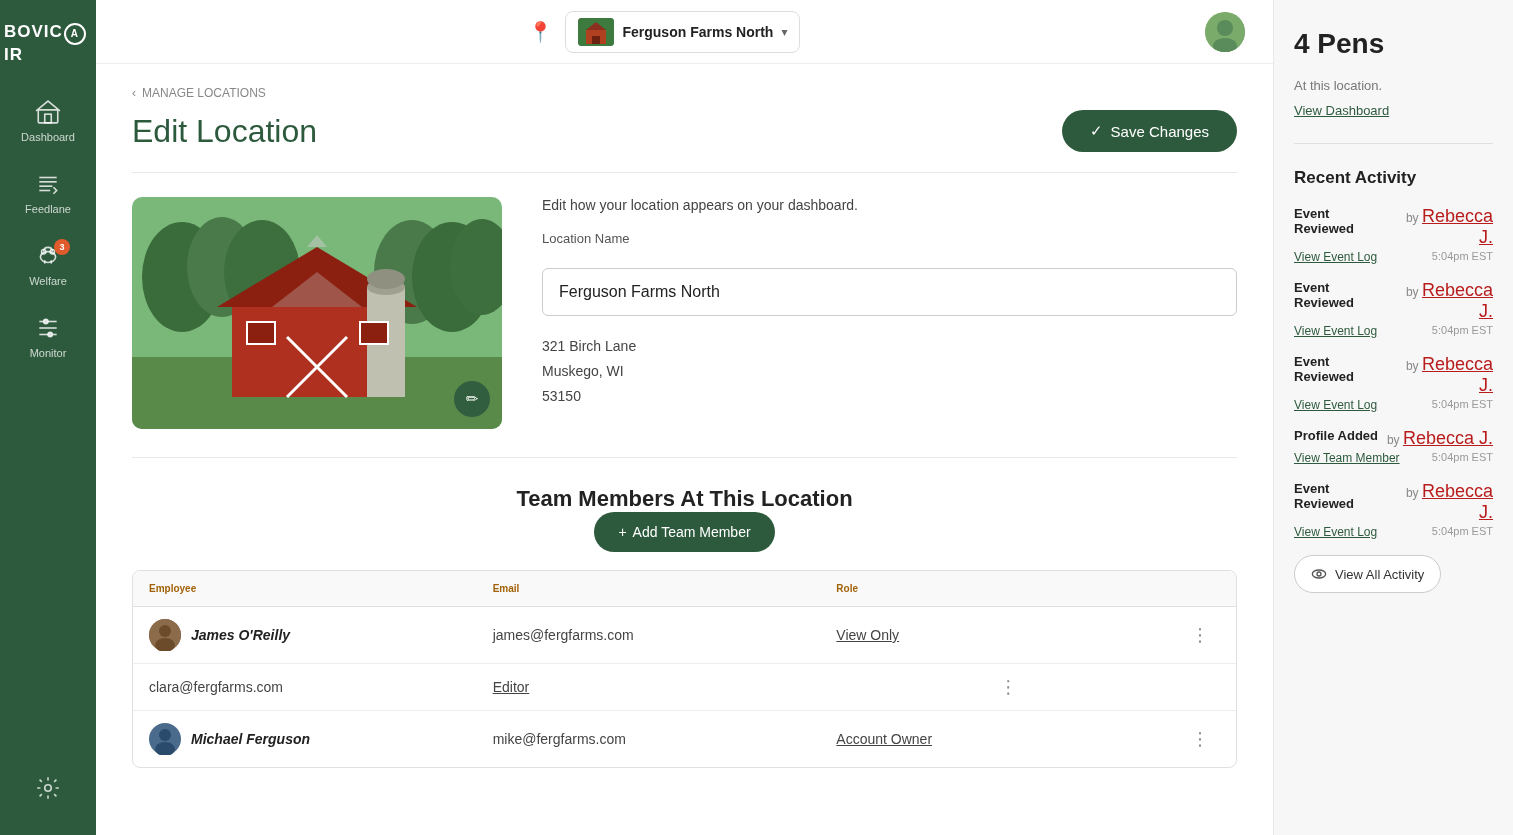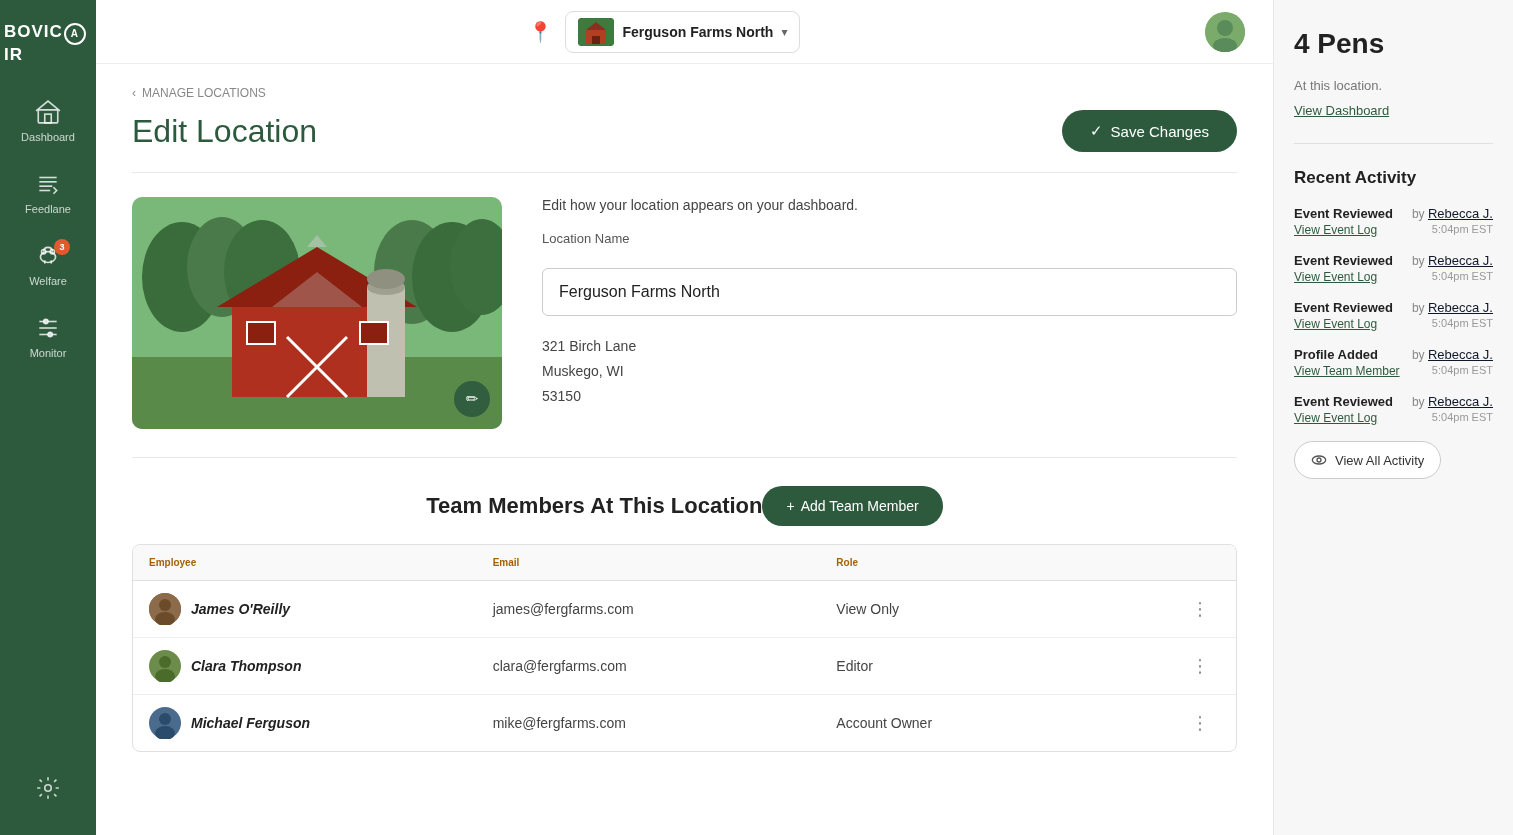--- a/index.html
+++ b/index.html
@@ -266,22 +266,23 @@
     .address-block {
       font-size: 14px;
       color: #444;
       line-height: 1.8;
     }
 
     
     .team-header {
       display: flex;
       align-items: center;
-      justify-content: center;
+      justify-content: flex-start;
       margin-bottom: 18px;
+      flex-direction: column;
     }
     .team-title {
       font-size: 22px;
       font-weight: 600;
       color: #222;
     }
     .add-member-btn {
       background: #2d5a3d;
       color: white;
       border: none;
@@ -345,20 +346,21 @@
       font-weight: 600;
       color: #222;
     }
     .emp-email {
       font-size: 14px;
       color: #444;
     }
     .emp-role {
       font-size: 14px;
       color: #444;
+      text-decoration: underline;
     }
     .row-menu {
       color: #888;
       font-size: 18px;
       cursor: pointer;
       text-align: center;
     }
 
     
     .right-sidebar {
@@ -413,24 +415,24 @@
       font-size: 13px;
       font-weight: 600;
       color: #222;
     }
     .activity-by {
       font-size: 12px;
       color: #888;
       text-align: right;
     }
     .activity-by-name {
-      color: #0f172a;
+      color: #b91c1c;
       text-decoration: underline;
       cursor: pointer;
-      font-size: 13px;
+      font-size: 18px;
     }
     .activity-link {
       font-size: 12px;
       color: #2d5a3d;
       text-decoration: underline;
       cursor: pointer;
     }
     .activity-time {
       font-size: 11px;
       color: #999;
@@ -644,30 +646,20 @@
                 </svg>
             </div>
             <span class="emp-name">James O'Reilly</span>
           </div>
           <span class="emp-email">james@fergfarms.com</span>
           <span class="emp-role">View Only</span>
           <span class="row-menu">⋮</span>
         </div>
 
         <div class="table-row">
-          <div class="employee-cell">
-            <div class="employee-avatar">
-              <svg width="32" height="32" viewBox="0 0 32 32">
-                  <circle cx="16" cy="16" r="16" fill="#6B8C4A"></circle>
-                  <circle cx="16" cy="12" r="6" fill="#4A6B2A"></circle>
-                  <ellipse cx="16" cy="26" rx="10" ry="7" fill="#4A6B2A"></ellipse>
-                </svg>
-            </div>
-            <span class="emp-name">Clara Thompson</span>
-          </div>
           <span class="emp-email">clara@fergfarms.com</span>
           <span class="emp-role">Editor</span>
           <span class="row-menu">⋮</span>
         </div>
 
         <div class="table-row">
           <div class="employee-cell">
             <div class="employee-avatar">
               <svg width="32" height="32" viewBox="0 0 32 32">
                   <circle cx="16" cy="16" r="16" fill="#4A6B8C"></circle>

